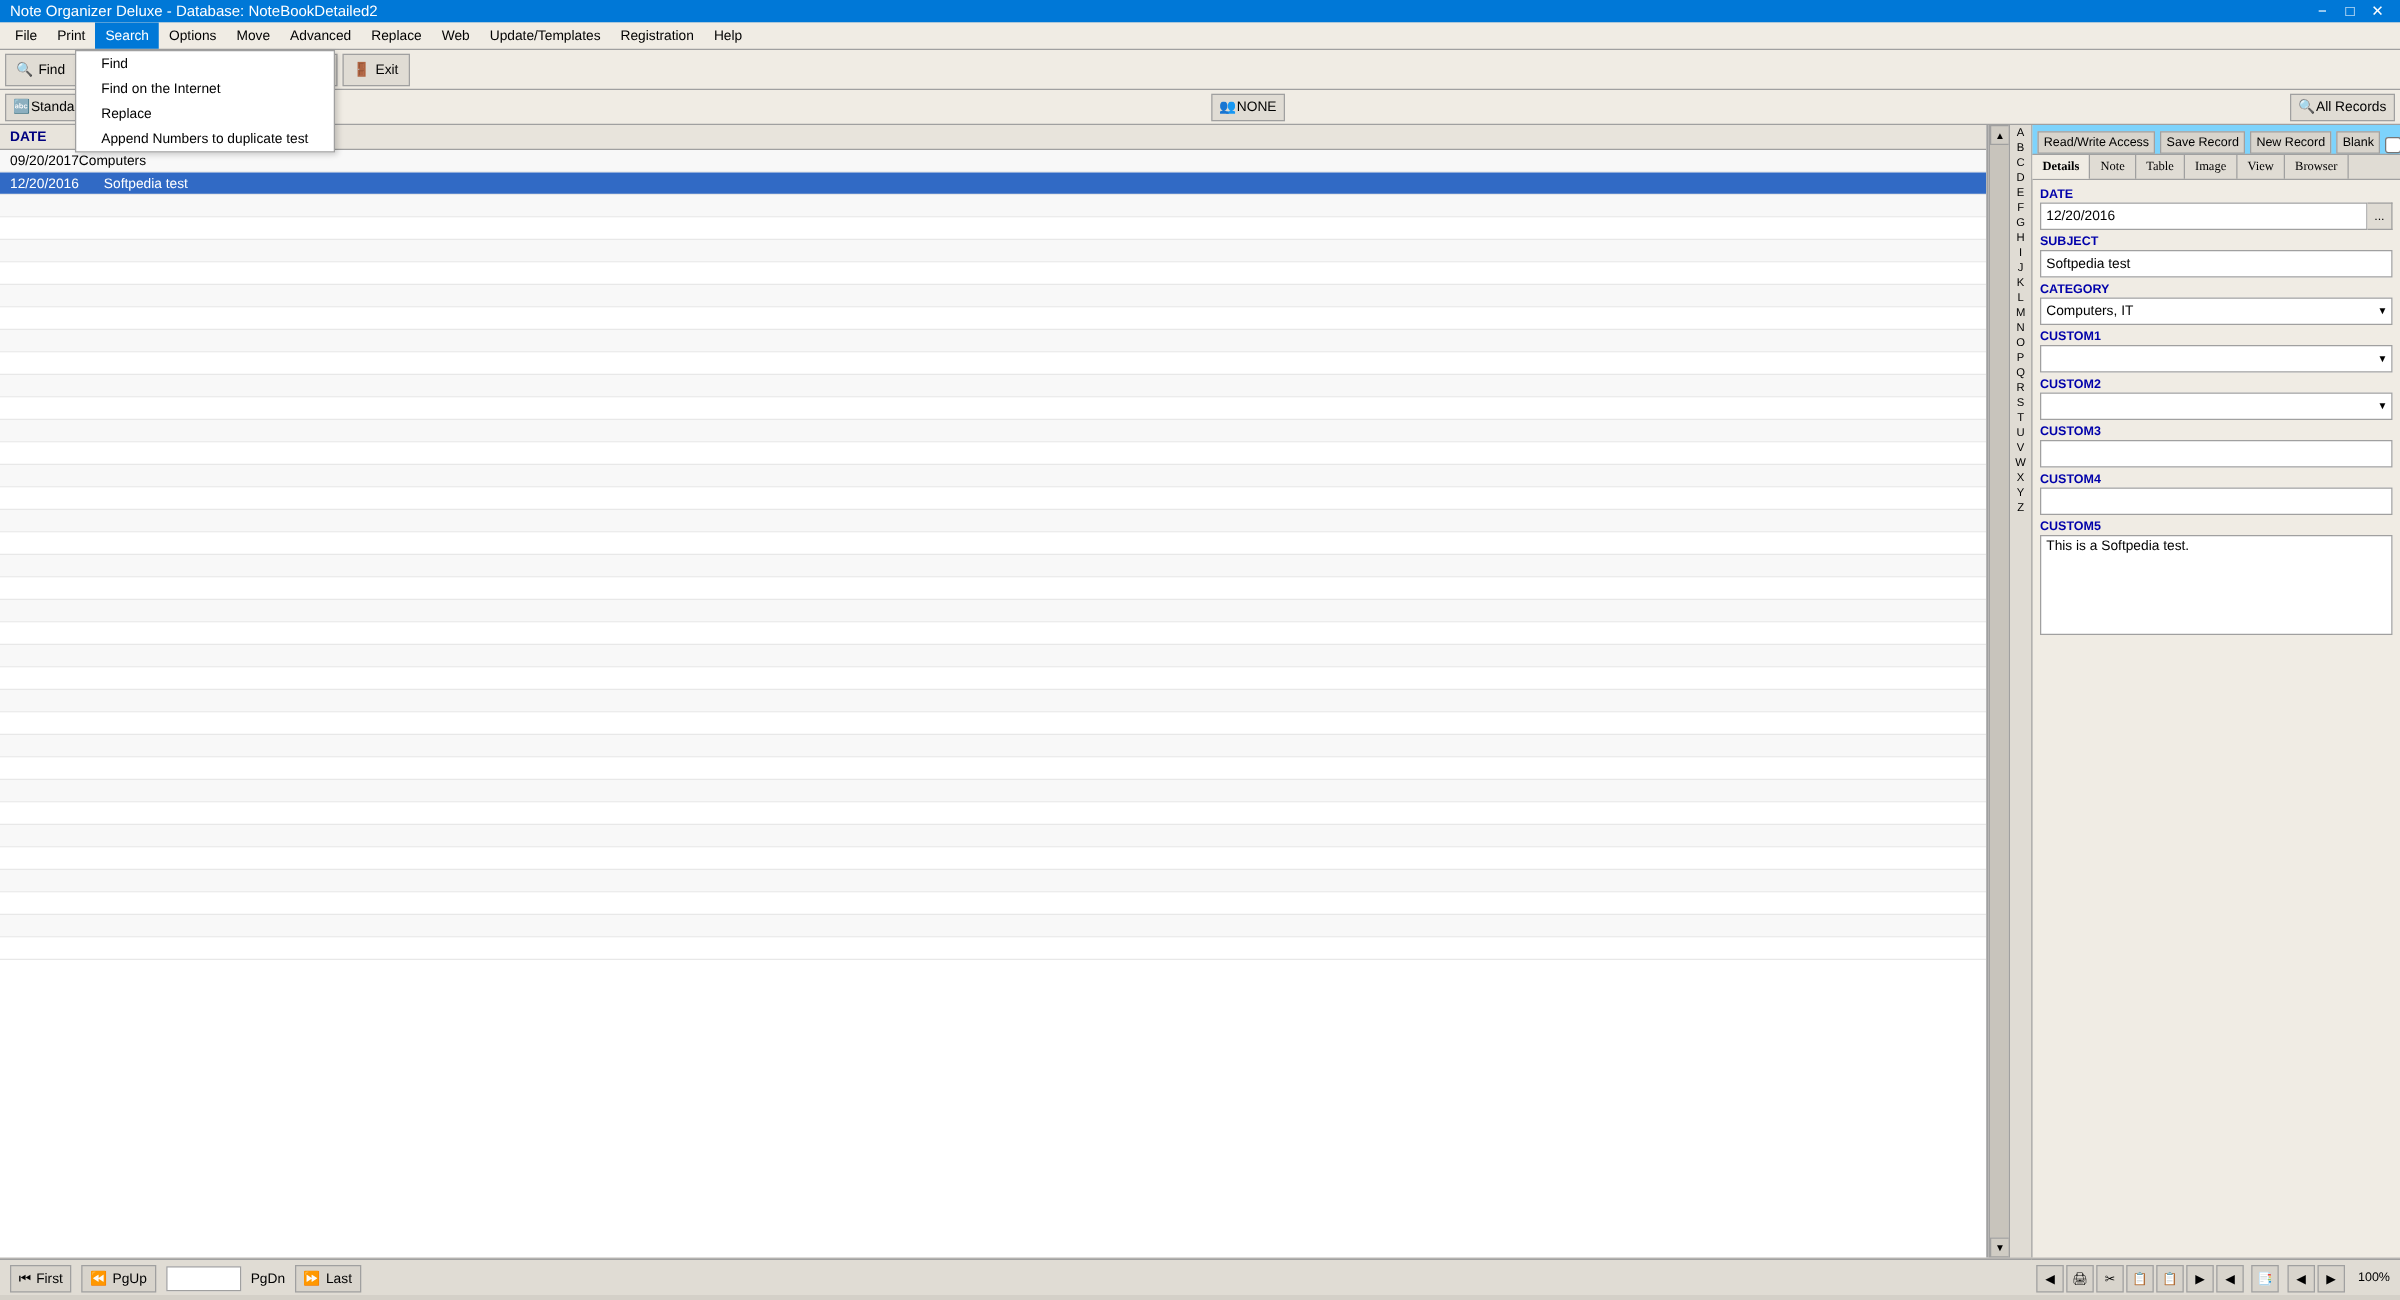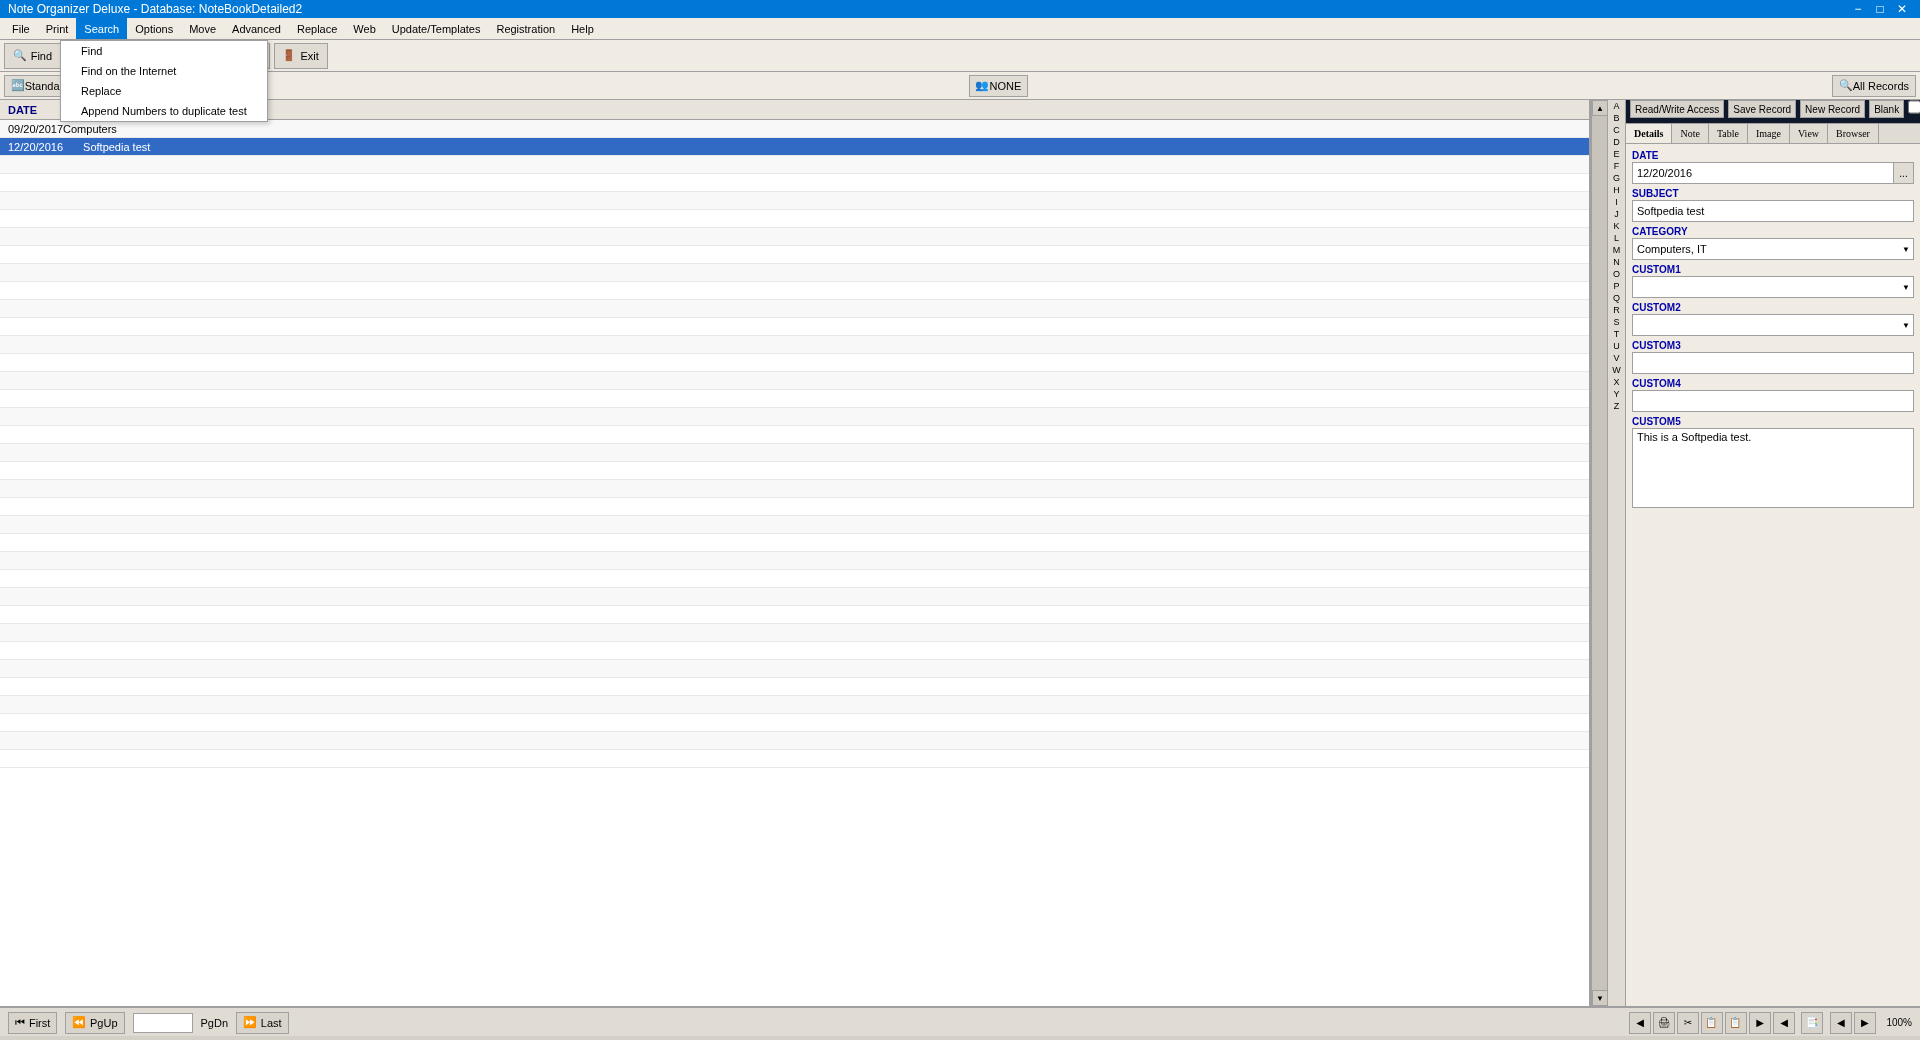--- a/index.html
+++ b/index.html
@@ -174,24 +174,24 @@
 
     
     .right-panel {
       width: 295px;
       background: #f0ece4;
       display: flex;
       flex-direction: column;
       border-left: 1px solid #a0a0a0;
     }
     .right-toolbar {
-      background: #0f172a;
+      background: #7dd3fc;
       height: 24px;
       display: flex;
-      align-items: flex-start;
+      align-items: flex-end;
       padding: 0 4px;
       gap: 4px;
       border-bottom: 1px solid #a0a0a0;
       font-size: 10px;
     }
     .right-toolbar-btn {
       background: #d8d4cc;
       border: 1px solid #a0a0a0;
       cursor: pointer;
       height: 18px;

